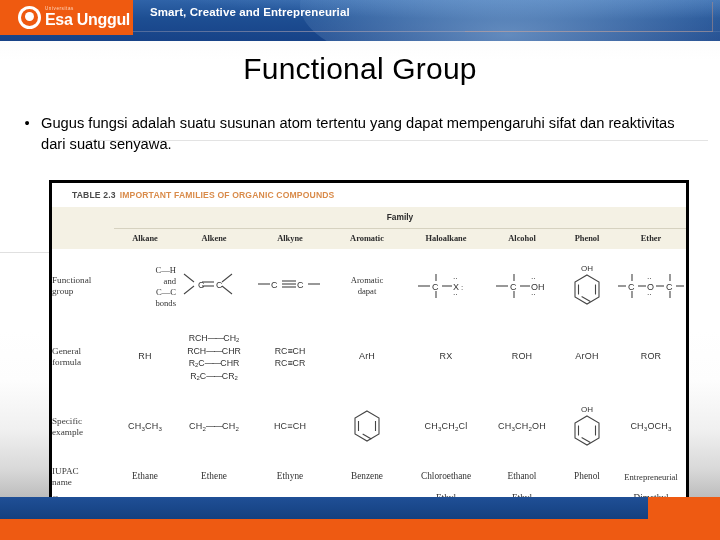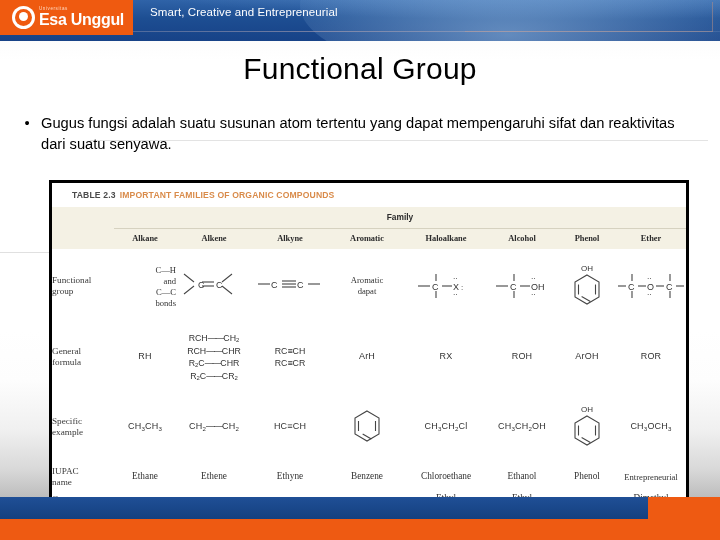--- a/index.html
+++ b/index.html
@@ -39,40 +39,40 @@
     background:linear-gradient(to right, rgba(255,255,255,.12), rgba(190,170,180,.55) 45%, rgba(255,255,255,.10));
   }
   .banner-box{
     position:absolute; left:465px; top:2px; width:248px; height:30px;
     border:1px solid rgba(175,140,135,.55); border-left:none; border-top:none;
     pointer-events:none;
   }
   .logo-plate {
     position:absolute; left:0; top:0; width:133px; height:35px;
     background:#ef5a10;
-    display:flex; align-items:center; gap:4px; padding-left:12px;
+    display:flex; align-items:center; gap:4px; padding-left:18px;
   }
   .logo-mark {
     width:23px; height:23px; border-radius:50%;
     background:#ffffff; position:relative; flex:0 0 auto;
   }
   .logo-mark::before{
     content:""; position:absolute; left:3px; top:3px; width:17px; height:17px;
     border-radius:50%; background:#ef5a10;
   }
   .logo-mark::after{
     content:""; position:absolute; left:7px; top:6px; width:9px; height:9px;
     border-radius:50%; background:#ffffff;
   }
   .logo-text{ display:flex; flex-direction:column; line-height:1; }
   .logo-sub{ font-size:4.5px; color:#ffd9c0; letter-spacing:.6px; margin-bottom:1px; }
   .logo-name{ font-size:16px; font-weight:bold; color:#ffffff; letter-spacing:-.3px; }
   .tagline{
     position:absolute; left:150px; top:6px;
-    font-size:11.5px; font-weight:normal; color:#ffffff; letter-spacing:.1px;
+    font-size:11.5px; font-weight:bold; color:#ffffff; letter-spacing:.1px;
   }
 
   
   .slide-title{
     position:absolute; left:0; top:52px; width:720px;
     text-align:center; font-size:30px; color:#000000; letter-spacing:.2px;
   }
 
   
   .body-text{

